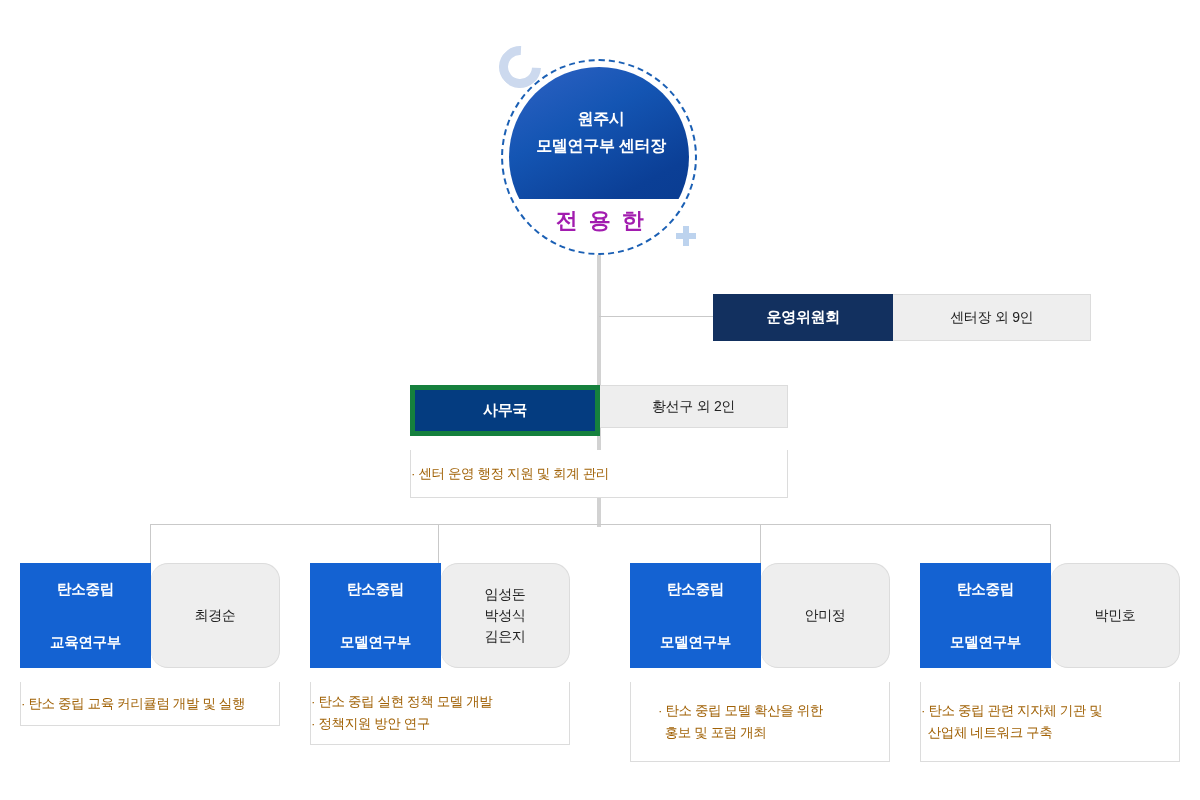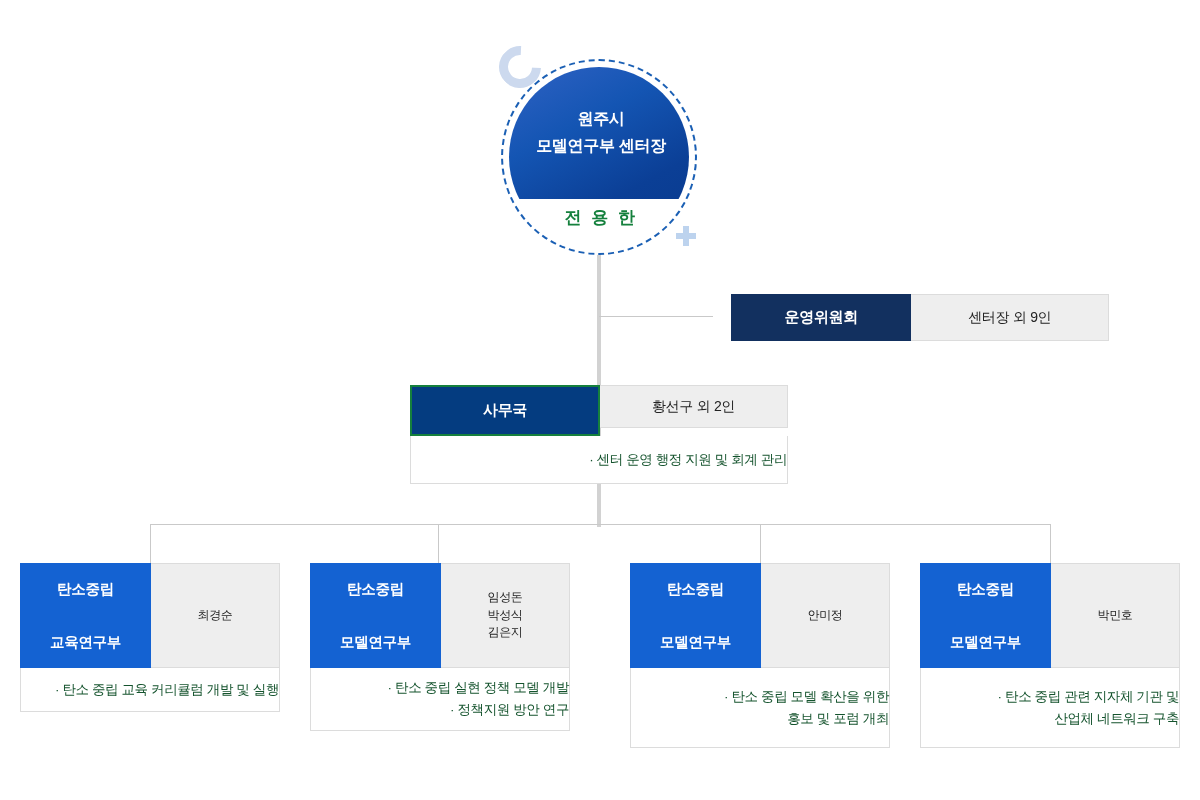--- a/index.html
+++ b/index.html
@@ -59,22 +59,22 @@
     left: 0; top: 44px; width: 196px;
     text-align: center;
     color: #ffffff;
     font-size: 16px; font-weight: bold; line-height: 27px;
     letter-spacing: -0.3px;
   }
   .root-name {
     position: absolute;
     left: 0; top: 145px; width: 196px;
     text-align: center;
-    color: #15803d;
-    font-size: 17px; font-weight: bold;
+    color: #a21caf;
+    font-size: 22px; font-weight: bold;
     letter-spacing: 2.5px;
   }
 
   
   .unit { position: absolute; }
   .unit-head { display: flex; width: 100%; }
   .unit-title {
     display: flex; align-items: center; justify-content: center;
     text-align: center;
     color: #ffffff; font-weight: bold;
@@ -88,68 +88,69 @@
     border-left: none;
     color: #222222;
     letter-spacing: -0.3px;
   }
   .unit-people span { line-height: 1.48; }
   .unit-desc {
     background: #ffffff;
     border: 1px solid #dcdcdc;
     border-top: none;
     display: flex; flex-direction: column;
-    align-items: flex-end; justify-content: center;
-    color: #14532d;
+    align-items: flex-start; justify-content: center;
+    color: #a16207;
     letter-spacing: -0.4px;
+    margin-top: 14px;
   }
   .unit-desc .desc-line { line-height: 1.62; white-space: pre; }
 
   
-  #unit-committee { left: 731px; top: 294px; width: 378px; height: 47px; }
+  #unit-committee { left: 713px; top: 294px; width: 378px; height: 47px; }
   #unit-committee .unit-head { height: 47px; }
   #unit-committee .unit-title {
     width: 190px; height: 47px;
     background: #12305f;
     border: 1px solid #12305f;
     font-size: 15px;
   }
   #unit-committee .unit-people { width: 208px; height: 47px; font-size: 14px; }
 
   
   #unit-secretariat { left: 410px; top: 385px; width: 378px; height: 99px; }
   #unit-secretariat .unit-head { height: 51px; }
   #unit-secretariat .unit-title {
     width: 190px; height: 51px;
     background: #043c80;
-    border: 2px solid #15803d;
+    border: 5px solid #15803d;
     font-size: 15px;
   }
   #unit-secretariat .unit-people { width: 188px; height: 43px; font-size: 14px; }
   #unit-secretariat .unit-desc { width: 378px; height: 48px; font-size: 13.5px; }
 
   
   .dept { width: 260px; top: 563px; }
   .dept .unit-head { height: 105px; }
   .dept .unit-title {
     width: 131px; height: 105px;
     background: #1462d2;
     border: 1px solid #1462d2;
     font-size: 14.5px; line-height: 30px;
     flex-direction: column;
     gap: 23px;
   }
-  .dept .unit-people { width: 129px; height: 105px; font-size: 12px; }
+  .dept .unit-people { width: 129px; height: 105px; font-size: 14px; border-radius: 17px; }
   .dept .unit-desc { width: 260px; font-size: 13.5px; }
   .dept-1 { left: 20px; }
   .dept-2 { left: 310px; }
   .dept-3 { left: 630px; }
   .dept-4 { left: 920px; }
   .dept-1 .unit-desc { height: 44px; }
-  .dept-2 .unit-desc { height: 63px; padding-left: 14px; }
+  .dept-2 .unit-desc { height: 63px; }
   .dept-3 .unit-desc { height: 80px; padding-left: 27px; }
   .dept-4 .unit-desc { height: 80px; }
 </style>
 </head>
 <body>
 
 <div id="org-chart">
 
   <div class="deco-c"></div>
   <div class="deco-plus"></div>

